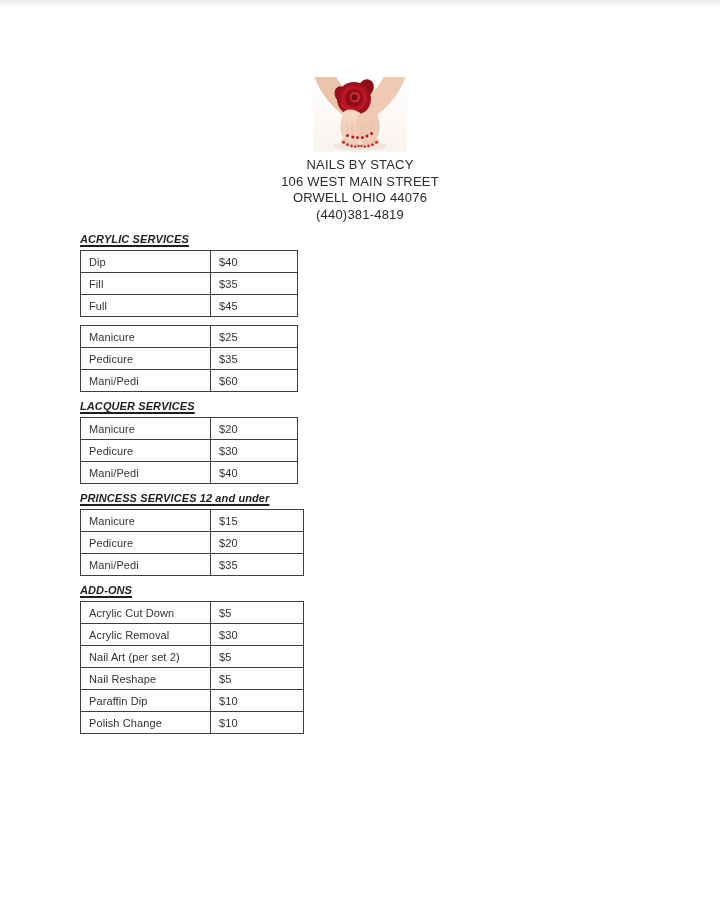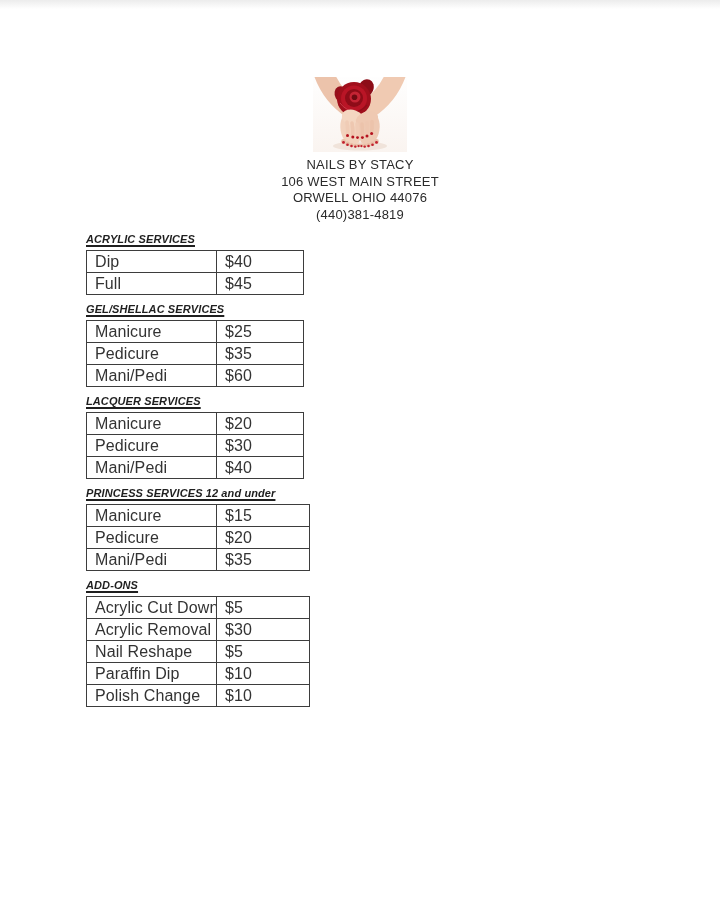--- a/index.html
+++ b/index.html
@@ -11,39 +11,39 @@
   }
   .page { position:relative; width:720px; height:655px; background:#ffffff; }
   .top-fade {
     position:absolute; top:0; left:0; right:0; height:9px;
     background:linear-gradient(180deg,#ececec 0%,#ffffff 100%);
   }
   .header { position:absolute; top:77px; left:0; width:720px; text-align:center; }
   .logo { width:94px; height:75px; margin:0 auto 5px auto; display:block; }
   .logo svg { display:block; width:94px; height:75px; }
   .hline { font-size:13px; line-height:16.6px; color:#2b2b2b; letter-spacing:0.2px; }
-  .content { position:absolute; left:86px; top:233px; width:240px; }
+  .content { position:absolute; left:80px; top:233px; width:240px; }
   .section { margin-bottom:8px; }
   .sec-heading {
     font-family:"Liberation Sans", sans-serif;
     font-size:11px; line-height:13px; font-weight:bold; font-style:italic;
     color:#1f1f1f; letter-spacing:0.1px;
     text-decoration:underline; text-decoration-thickness:1.5px; text-underline-offset:2px;
     margin:0 0 4px 0;
   }
   .price-table {
     border-collapse:collapse; table-layout:fixed;
     width:218px; background:#ffffff;
     border:1.5px solid #3d3d3d;
   }
   .section:nth-child(n+4) .price-table { width:224px; }
   .price-table td {
     border:1px solid #3d3d3d;
     height:22px; vertical-align:middle;
-    font-size:16px; color:#333333; letter-spacing:0.1px;
+    font-size:11px; color:#333333; letter-spacing:0.1px;
     padding:0 0 0 8px; white-space:nowrap; overflow:hidden;
   }
   .price-table td.svc { width:130px; }
   .price-table td.price { }
 </style>
 </head>
 <body>
 
 <div class="page">
   <div class="top-fade"></div>
@@ -131,29 +131,32 @@
   <div class="content" id="sections">
   <section class="section">
     <h2 class="sec-heading">ACRYLIC SERVICES</h2>
     <table class="price-table">
       <tbody>
             <tr>
               <td class="svc">Dip</td>
               <td class="price">$40</td>
             </tr>
             <tr>
+              <td class="svc">Fill</td>
+              <td class="price">$35</td>
+            </tr>
+            <tr>
               <td class="svc">Full</td>
               <td class="price">$45</td>
             </tr>
           </tbody>
     </table>
   </section>
 
   <section class="section">
-    <h2 class="sec-heading">GEL/SHELLAC SERVICES</h2>
     <table class="price-table">
       <tbody>
             <tr>
               <td class="svc">Manicure</td>
               <td class="price">$25</td>
             </tr>
             <tr>
               <td class="svc">Pedicure</td>
               <td class="price">$35</td>
             </tr>
@@ -211,20 +214,24 @@
       <tbody>
             <tr>
               <td class="svc">Acrylic Cut Down</td>
               <td class="price">$5</td>
             </tr>
             <tr>
               <td class="svc">Acrylic Removal</td>
               <td class="price">$30</td>
             </tr>
             <tr>
+              <td class="svc">Nail Art (per set 2)</td>
+              <td class="price">$5</td>
+            </tr>
+            <tr>
               <td class="svc">Nail Reshape</td>
               <td class="price">$5</td>
             </tr>
             <tr>
               <td class="svc">Paraffin Dip</td>
               <td class="price">$10</td>
             </tr>
             <tr>
               <td class="svc">Polish Change</td>
               <td class="price">$10</td>

